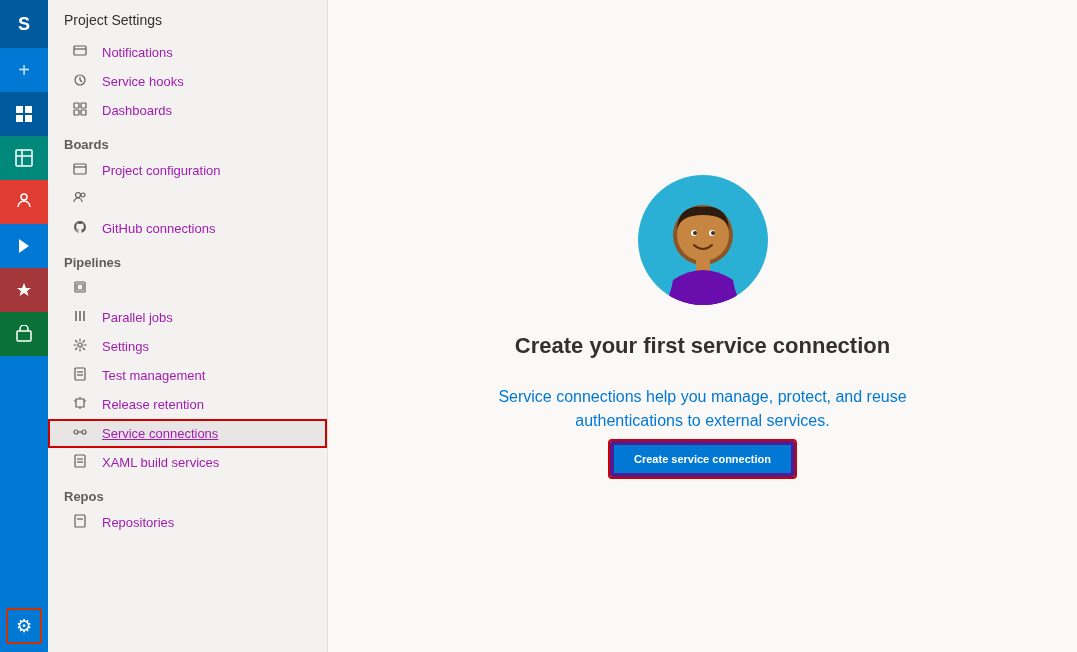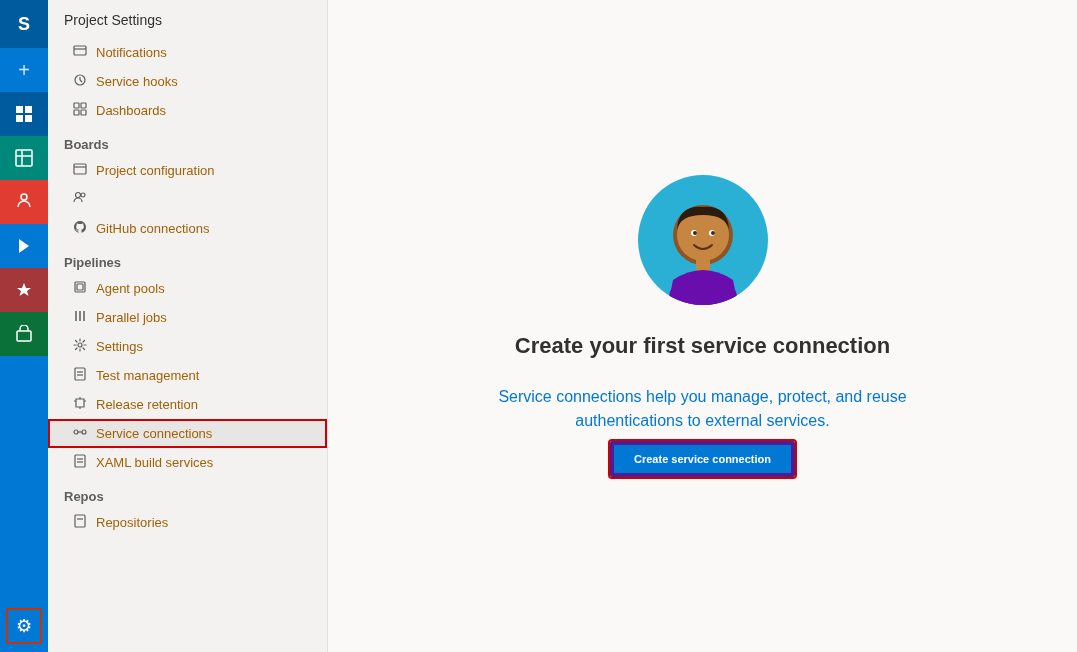--- a/index.html
+++ b/index.html
@@ -87,29 +87,30 @@
       color: #605e5c;
       text-transform: none;
       letter-spacing: 0;
       font-size: 13px;
     }
     .sidebar-item {
       display: flex;
       align-items: center;
       padding: 6px 16px 6px 24px;
       font-size: 13px;
-      color: #a16207;
-      cursor: pointer;
-      gap: 8px;
+      color: #a21caf;
+      cursor: pointer;
+      gap: 14px;
     }
     .sidebar-item.active {
       background: #e8e6e4;
       outline: 2px solid #cc0000;
       outline-offset: -2px;
       font-weight: 500;
+      text-decoration: underline;
     }
     .sidebar-item .item-icon {
       font-size: 14px;
       color: #605e5c;
       flex-shrink: 0;
       width: 16px;
       text-align: center;
     }
     .sidebar-item .item-label { flex: 1; }
 
@@ -277,21 +278,20 @@
   </div>
 
   <div class="section-header">Pipelines</div>
   <div class="sidebar-item">
     <span class="item-icon">
       <svg width="14" height="14" viewBox="0 0 14 14" fill="none">
           <rect x="2" y="2" width="10" height="10" rx="1" stroke="#605e5c" stroke-width="1.2"></rect>
           <rect x="4" y="4" width="6" height="6" rx="0.5" stroke="#605e5c" stroke-width="1.2"></rect>
         </svg>
     </span>
-    <span class="item-label">Agent pools</span>
   </div>
   <div class="sidebar-item">
     <span class="item-icon">
       <svg width="14" height="14" viewBox="0 0 14 14" fill="none">
           <line x1="3" y1="2" x2="3" y2="12" stroke="#605e5c" stroke-width="1.5"></line>
           <line x1="7" y1="2" x2="7" y2="12" stroke="#605e5c" stroke-width="1.5"></line>
           <line x1="11" y1="2" x2="11" y2="12" stroke="#605e5c" stroke-width="1.5"></line>
         </svg>
     </span>
     <span class="item-label">Parallel jobs</span>

